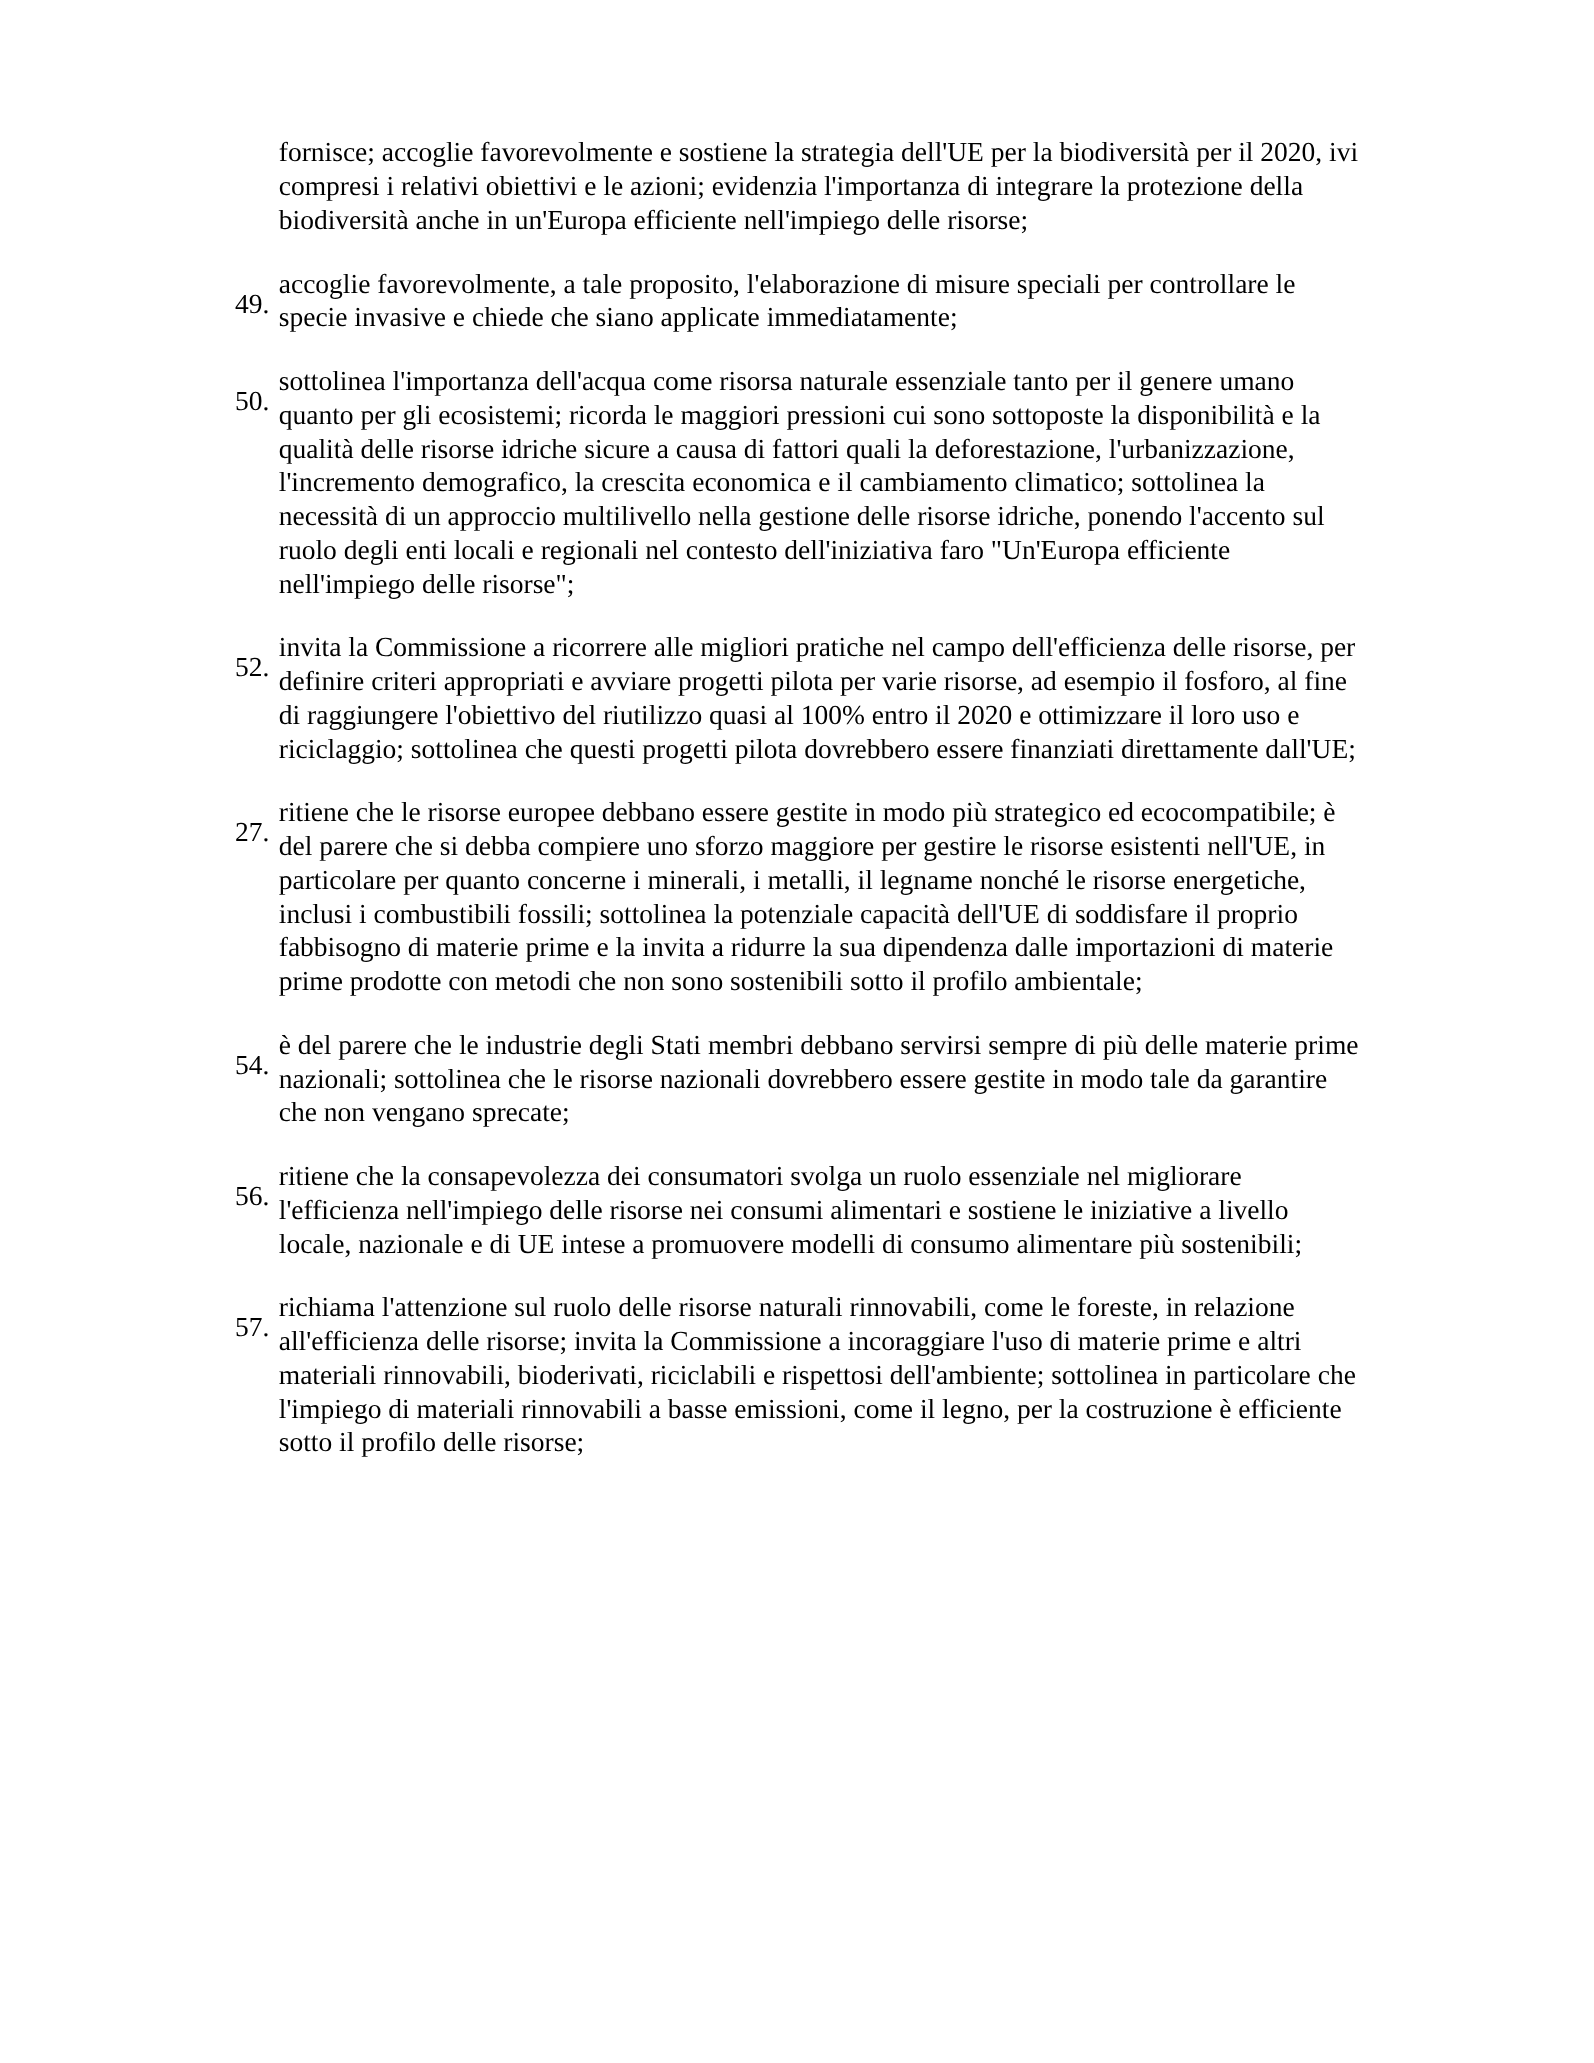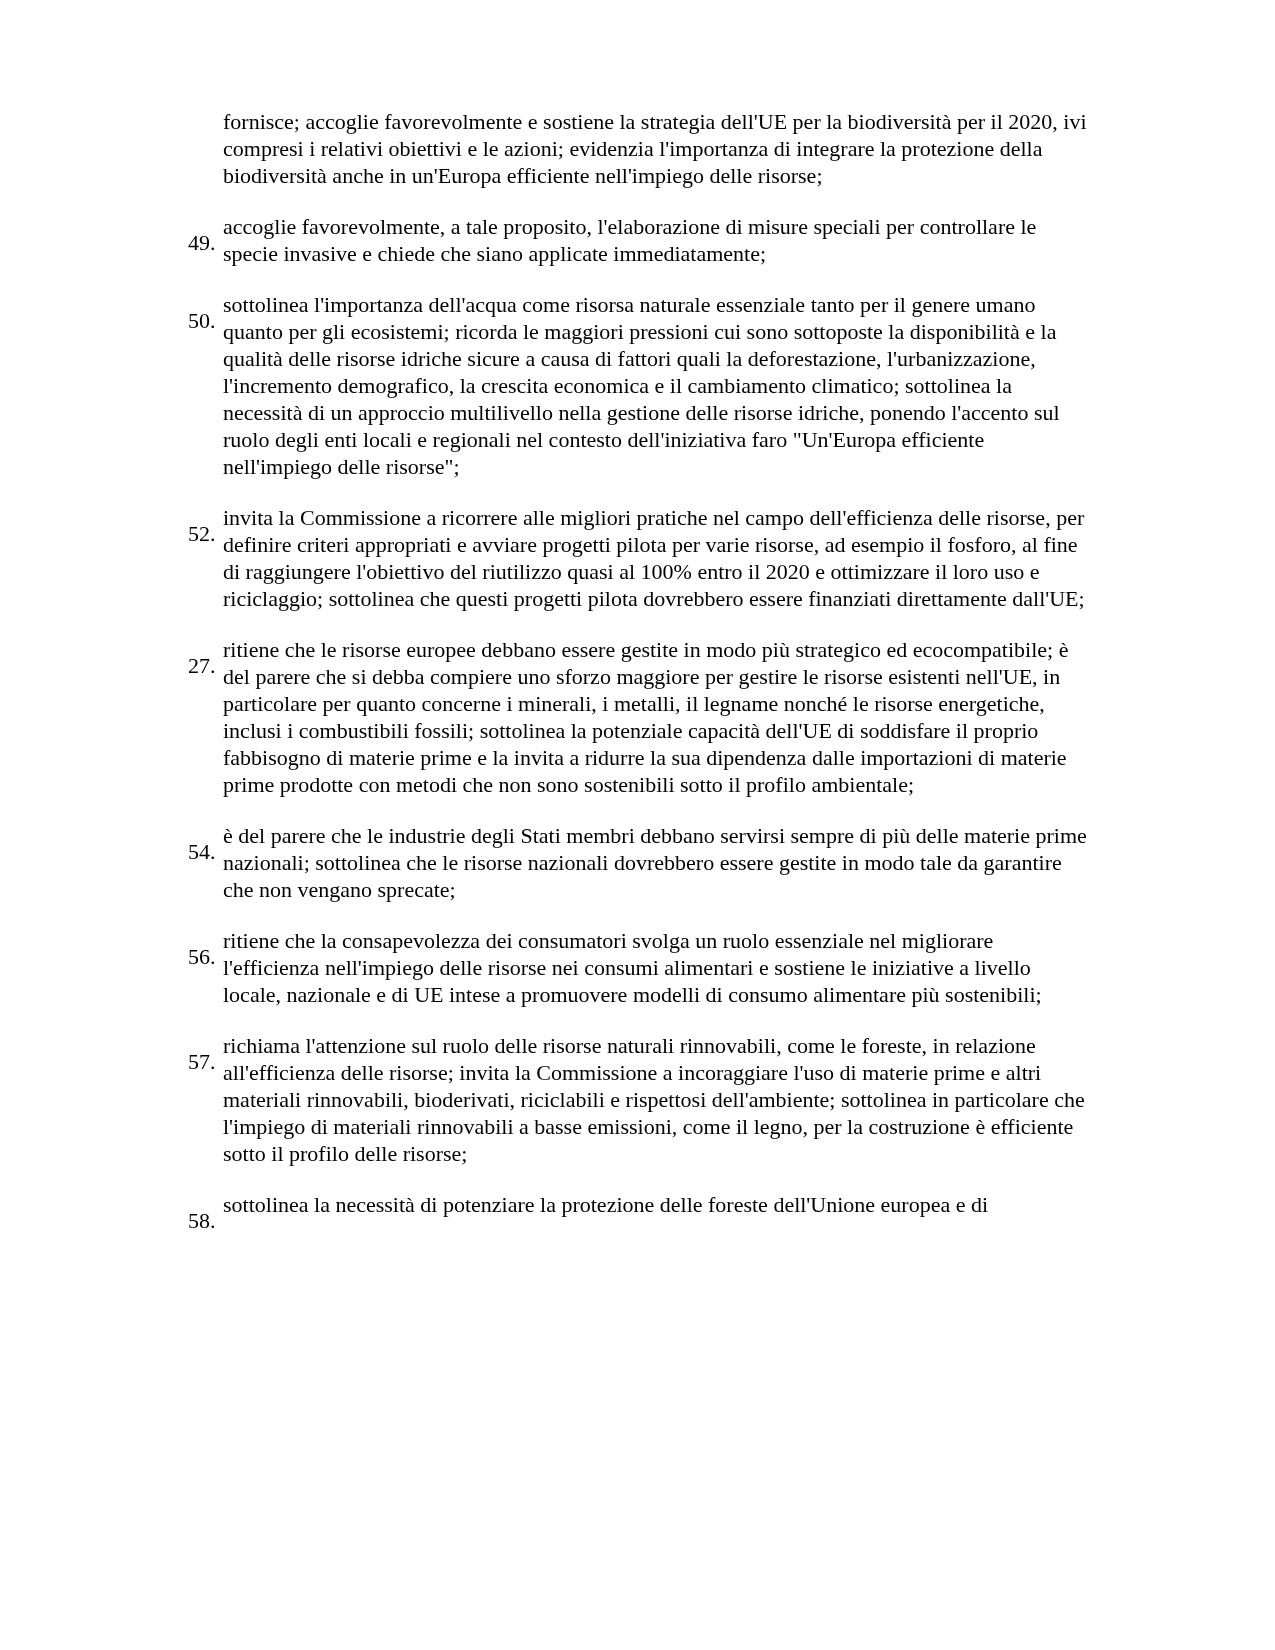--- a/index.html
+++ b/index.html
@@ -80,19 +80,15 @@
     <div class="para">
       <span class="para-num">56.</span>
       <span class="para-text">ritiene che la consapevolezza dei consumatori svolga un ruolo essenziale nel migliorare l'efficienza nell'impiego delle risorse nei consumi alimentari e sostiene le iniziative a livello locale, nazionale e di UE intese a promuovere modelli di consumo alimentare più sostenibili;</span>
     </div>
 
     <div class="para">
       <span class="para-num">57.</span>
       <span class="para-text">richiama l'attenzione sul ruolo delle risorse naturali rinnovabili, come le foreste, in relazione all'efficienza delle risorse; invita la Commissione a incoraggiare l'uso di materie prime e altri materiali rinnovabili, bioderivati, riciclabili e rispettosi dell'ambiente; sottolinea in particolare che l'impiego di materiali rinnovabili a basse emissioni, come il legno, per la costruzione è efficiente sotto il profilo delle risorse;</span>
     </div>
 
-    <div class="para">
-      <span class="para-num">58.</span>
-      <span class="para-text">sottolinea la necessità di potenziare la protezione delle foreste dell'Unione europea e di</span>
-    </div>
 
   </div>
 </div>
 
 </body></html>

